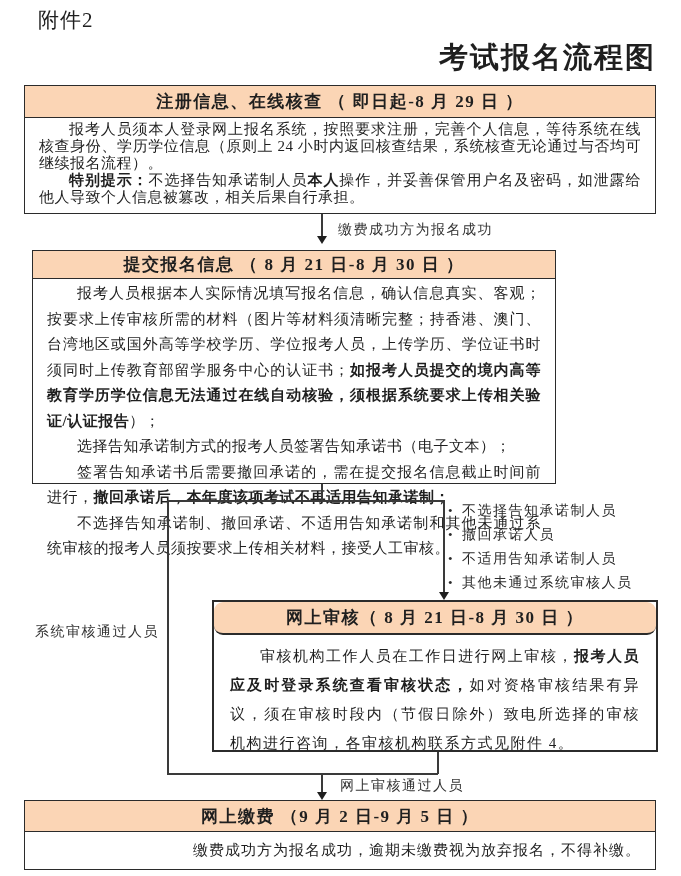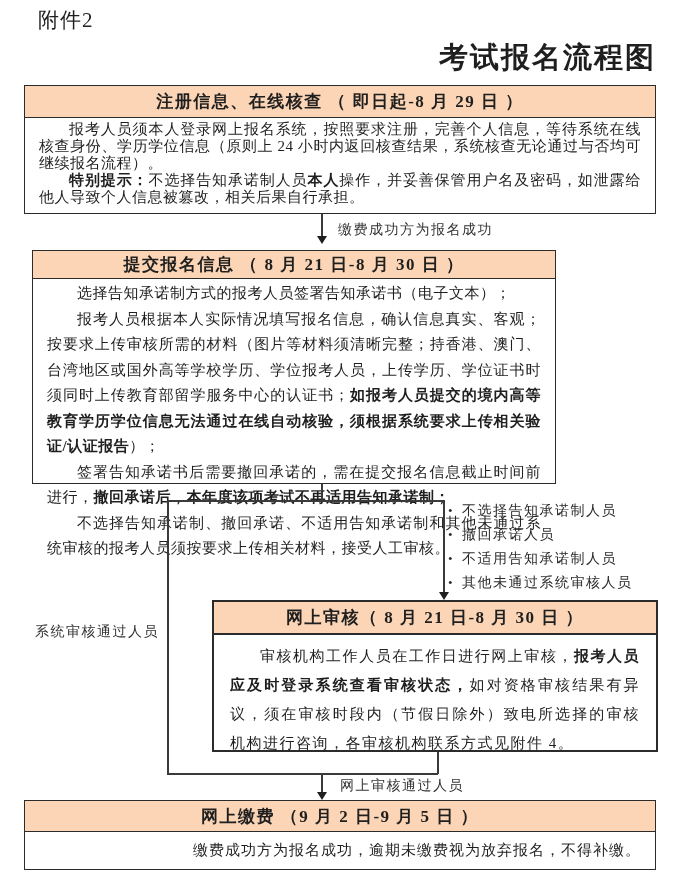--- a/index.html
+++ b/index.html
@@ -22,21 +22,21 @@
   .box-body { font-size:15px; text-align:justify; letter-spacing:0.5px; overflow:hidden; }
   .box-body p { margin:0; text-indent:2em; }
   .b { font-weight:bold; }
   #box1 { left:24px; top:85px;  width:632px; height:129px; }
   #box1 .box-header { height:32px; }
   #box1 .box-body { padding:3px 14px 0; line-height:17px; }
   #box2 { left:24px; top:250px; width:524px; height:234px;margin-left:8px; }
   #box2 .box-header { height:28px; }
   #box2 .box-body { padding:2px 14px 0; line-height:25.5px; }
   #box3 { left:212px; top:600px; width:446px; height:152px; border-width:2px; }
-  #box3 .box-header { height:33px; border-bottom-width:2px; }
+  #box3 .box-header { height:33px; border-bottom-width:2px;border-radius:9px; }
   #box3 .box-body { padding:7px 16px 0; line-height:29px; letter-spacing:1.5px; }
   #box4 { left:24px; top:800px; width:632px; height:70px; }
   #box4 .box-header { height:31px;text-align:right; }
   #box4 .box-body { padding:9px 14px 0; text-align:right; letter-spacing:1px; }
   #box4 .box-body p { text-indent:0; }
   .hline, .vline { position:absolute; background:#3a3a3a; }
   .hline { height:1.5px; }
   .vline { width:1.5px; }
   .arrowhead {
     position:absolute; width:0; height:0;
@@ -67,22 +67,22 @@
     </div>
   </section>
 
   <div class="vline" style="left:321px;top:214px;height:23px"></div>
   <div class="arrowhead" style="left:317px;top:236px"></div>
   <div class="line-label" style="left:338px;top:221px">缴费成功方为报名成功</div>
 
   <section class="box" id="box2">
     <div class="box-header">提交报名信息 （ 8 月 21 日-8 月 30 日 ）</div>
     <div class="box-body">
+      <p><span>报考人员根据本人实际情况填写报名信息，确认信息真实、客观；按要求上传审核所需的材料（图片等材料须清晰完整；持香港、澳门、台湾地区或国外高等学校学历、学位报考人员，上传学历、学位证书时须同时上传教育部留学服务中心的认证书；</span><span class="b">如报考人员提交的境内高等教育学历学位信息无法通过在线自动核验，须根据系统要求上传相关验证/认证报告</span><span>）；</span></p>
       <p><span>选择告知承诺制方式的报考人员签署告知承诺书（电子文本）；</span></p>
-      <p><span>报考人员根据本人实际情况填写报名信息，确认信息真实、客观；按要求上传审核所需的材料（图片等材料须清晰完整；持香港、澳门、台湾地区或国外高等学校学历、学位报考人员，上传学历、学位证书时须同时上传教育部留学服务中心的认证书；</span><span class="b">如报考人员提交的境内高等教育学历学位信息无法通过在线自动核验，须根据系统要求上传相关验证/认证报告</span><span>）；</span></p>
       <p><span>签署告知承诺书后需要撤回承诺的，需在提交报名信息截止时间前进行，</span><span class="b">撤回承诺后，本年度该项考试不再适用告知承诺制；</span></p>
       <p><span>不选择告知承诺制、撤回承诺、不适用告知承诺制和其他未通过系统审核的报考人员须按要求上传相关材料，接受人工审核。</span></p>
     </div>
   </section>
 
   <div class="vline" style="left:321px;top:484px;height:17px"></div>
   <div class="hline" style="left:167px;top:500px;width:277px"></div>
   <div class="vline" style="left:167px;top:500px;height:274px"></div>
   <div class="vline" style="left:443px;top:500px;height:93px"></div>
   <div class="arrowhead" style="left:439px;top:592px"></div>

